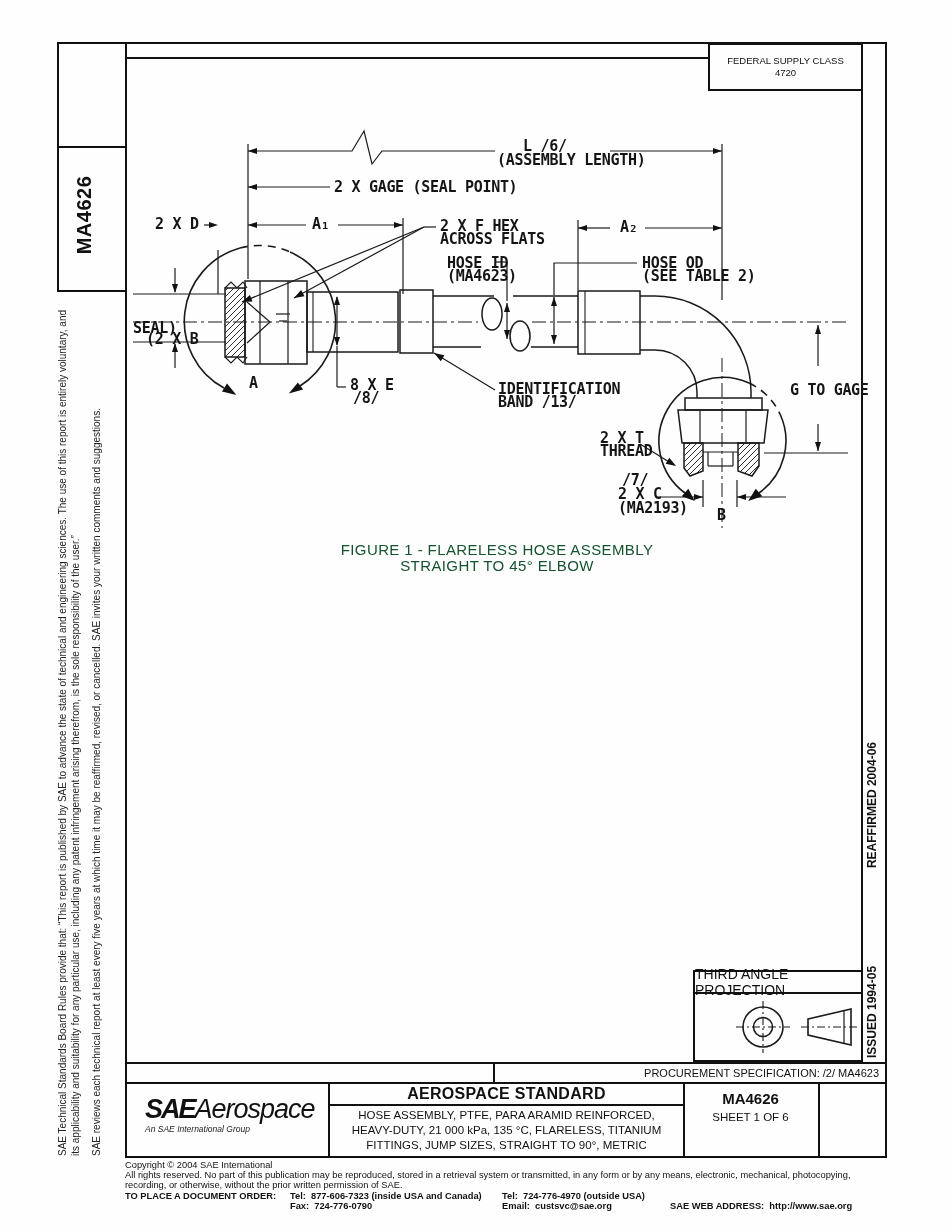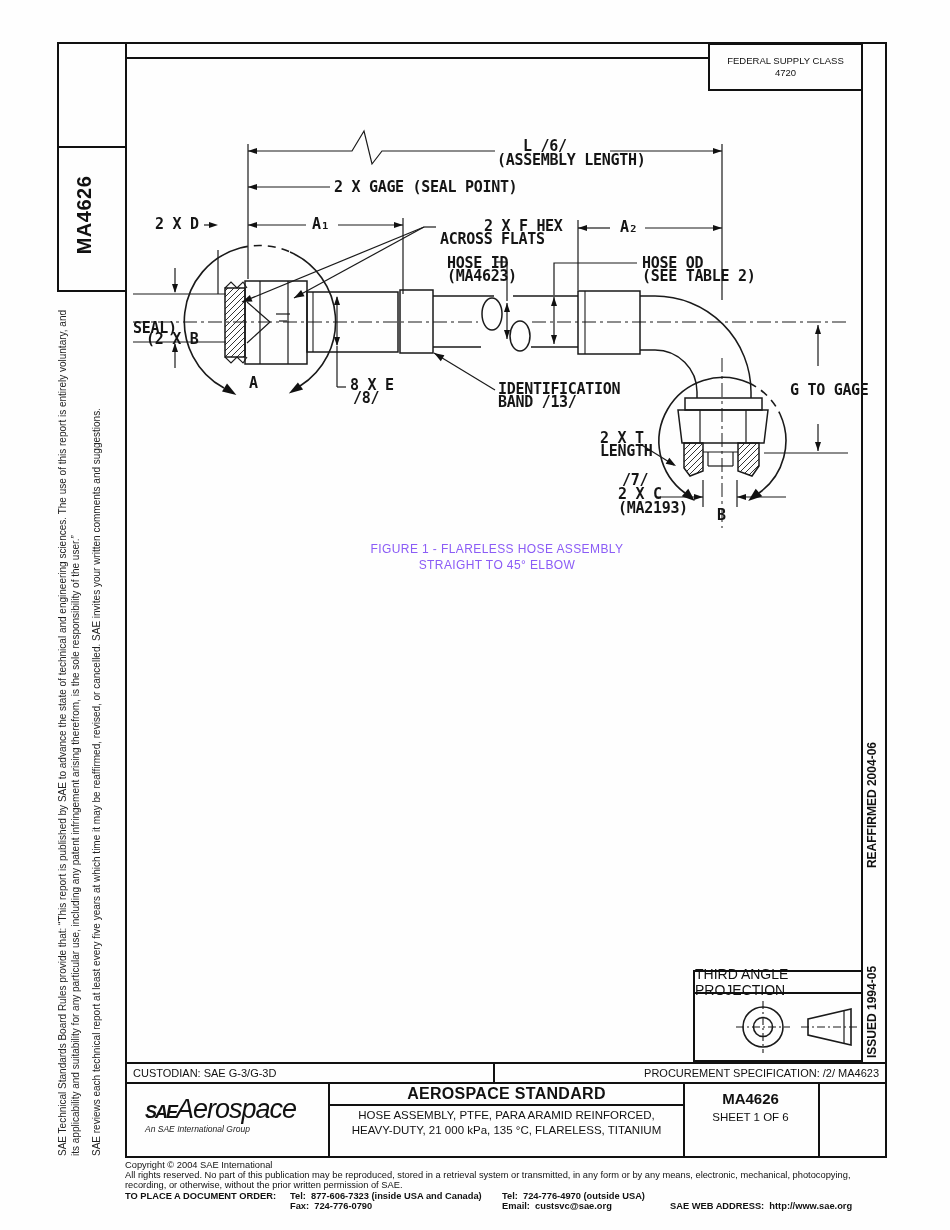--- a/index.html
+++ b/index.html
@@ -6,21 +6,21 @@
   #page{position:relative;width:950px;height:1230px;background:#fefefe;overflow:hidden;
         font-family:"Liberation Sans",sans-serif;color:#111;text-decoration:underline;}
   .abs{position:absolute;}
   .bord{position:absolute;border:2px solid #111;box-sizing:border-box;background:transparent;}
   .hline{position:absolute;background:#111;height:2px;}
   .vline{position:absolute;background:#111;width:2px;}
   .mono{font-family:"DejaVu Sans Mono",monospace;font-size:15px;font-weight:700;
         letter-spacing:-0.3px;line-height:13px;white-space:pre;color:#151515;}
   .vtext{position:absolute;transform:rotate(-90deg);transform-origin:0 0;
          font-size:10px;line-height:13px;color:#222;}
-  .cap{font-size:12px;letter-spacing:0.4px;line-height:15.5px;color:#8b5cf6;}
+  .cap{font-size:15px;letter-spacing:0.4px;line-height:15.5px;color:#14532d;}
   .small{font-size:9.3px;line-height:9.8px;color:#111;}
   .smallb{font-size:9.3px;font-weight:700;line-height:10.5px;color:#111;white-space:pre;}
 </style>
 </head>
 <body>
 
 <div id="page">
 
   <div class="bord" style="left:125px;top:42px;width:762px;height:1116px;"></div>
   <div class="hline" style="left:125px;top:57px;width:585px;"></div>
@@ -188,37 +188,37 @@
       <line x1="844" y1="1010.5" x2="844" y2="1043.5" stroke-width="1.2"></line>
       <line x1="801" y1="1027" x2="860" y2="1027" stroke-width="1.1" stroke-dasharray="8 3 2 3"></line>
     </g>
   </svg>
 
   <div class="abs mono" style="left:523px;top:140px;">L /6/</div>
   <div class="abs mono" style="left:497px;top:154px;">(ASSEMBLY LENGTH)</div>
   <div class="abs mono" style="left:334px;top:181px;">2 X GAGE (SEAL POINT)</div>
   <div class="abs mono" style="left:155px;top:218px;">2 X D</div>
   <div class="abs mono" style="left:312px;top:218px;">A₁</div>
-  <div class="abs mono" style="left:440px;top:220px;margin-left:44px;">2 X F HEX</div>
+  <div class="abs mono" style="left:440px;top:220px;">2 X F HEX</div>
   <div class="abs mono" style="left:440px;top:233px;">ACROSS FLATS</div>
   <div class="abs mono" style="left:447px;top:257px;">HOSE ID</div>
   <div class="abs mono" style="left:447px;top:270px;">(MA4623)</div>
   <div class="abs mono" style="left:642px;top:257px;text-align:center;">HOSE OD</div>
   <div class="abs mono" style="left:642px;top:270px;">(SEE TABLE 2)</div>
   <div class="abs mono" style="left:620px;top:221px;">A₂</div>
   <div class="abs mono" style="left:146px;top:308px;margin-top:25px;">(2 X B</div>
   <div class="abs mono" style="left:133px;top:322px;">SEAL)</div>
   <div class="abs mono" style="left:249px;top:377px;">A</div>
   <div class="abs mono" style="left:350px;top:379px;">8 X E</div>
   <div class="abs mono" style="left:353px;top:392px;">/8/</div>
   <div class="abs mono" style="left:498px;top:383px;">IDENTIFICATION</div>
   <div class="abs mono" style="left:498px;top:396px;">BAND /13/</div>
   <div class="abs mono" style="left:790px;top:384px;">G TO GAGE</div>
   <div class="abs mono" style="left:600px;top:432px;">2 X T</div>
-  <div class="abs mono" style="left:600px;top:445px;">LENGTH</div>
+  <div class="abs mono" style="left:600px;top:445px;">THREAD</div>
   <div class="abs mono" style="left:622px;top:474px;">/7/</div>
   <div class="abs mono" style="left:618px;top:488px;">2 X C</div>
   <div class="abs mono" style="left:618px;top:502px;">(MA2193)</div>
   <div class="abs mono" style="left:717px;top:509px;">B</div>
 
   <div class="abs cap" style="left:150px;top:542px;width:694px;text-align:center;">FIGURE 1 - FLARELESS HOSE ASSEMBLY</div>
   <div class="abs cap" style="left:150px;top:558px;width:694px;text-align:center;">STRAIGHT TO 45° ELBOW</div>
 
   <div class="vtext" style="left:78px;top:284px;width:138px;text-align:center;font-size:20px;font-weight:700;color:#111;letter-spacing:0.5px;">MA4626</div>
   <div class="vtext" style="left:56px;top:1156px;width:856px;">SAE Technical Standards Board Rules provide that: “This report is published by SAE to advance the state of technical and engineering sciences. The use of this report is entirely voluntary, and its applicability and suitability for any particular use, including any patent infringement arising therefrom, is the sole responsibility of the user.”</div>
@@ -227,44 +227,42 @@
     <span>ISSUED 1994-05</span>
     <span>REAFFIRMED 2004-06</span>
   </div>
 
   <div class="bord" style="left:693px;top:970px;width:170px;height:92px;">
     <div style="border-bottom:2px solid #111;height:20px;display:flex;align-items:center;justify-content:center;font-size:14px;">THIRD ANGLE PROJECTION</div>
   </div>
 
   <div class="hline" style="left:125px;top:1062px;width:762px;"></div>
   <div class="vline" style="left:493px;top:1062px;height:22px;"></div>
-  <div class="abs" style="left:133px;top:1064px;width:352px;height:18px;display:flex;align-items:center;font-size:11px;">
-    <span>CUSTODIAN: SAE G-3/G-3D</span>
-  </div>
   <div class="abs" style="left:495px;top:1064px;width:384px;height:18px;display:flex;align-items:center;justify-content:flex-end;font-size:11px;">
     <span>PROCUREMENT SPECIFICATION: /2/ MA4623</span>
   </div>
 
   <div class="hline" style="left:125px;top:1082px;width:762px;"></div>
   <div class="vline" style="left:328px;top:1082px;height:76px;"></div>
   <div class="vline" style="left:683px;top:1082px;height:76px;"></div>
   <div class="vline" style="left:818px;top:1082px;height:76px;"></div>
   <div class="hline" style="left:328px;top:1104px;width:355px;"></div>
 
   <div class="abs" style="left:145px;top:1094px;width:180px;">
     <div style="white-space:nowrap;">
-      <span style="font-style:italic;font-weight:700;font-size:18px;letter-spacing:-2px;">SAE</span><span style="font-style:italic;font-size:27px;letter-spacing:-1px;">Aerospace</span>
+      <span style="font-style:italic;font-weight:700;font-size:27px;letter-spacing:-2px;">SAE</span><span style="font-style:italic;font-size:27px;letter-spacing:-1px;">Aerospace</span>
     </div>
     <div style="font-style:italic;font-size:8.5px;margin-top:-1px;color:#222;">An SAE International Group</div>
   </div>
 
   <div class="abs" style="left:330px;top:1084px;width:353px;height:19px;display:flex;align-items:center;justify-content:center;font-size:16px;font-weight:700;letter-spacing:0.3px;">AEROSPACE STANDARD</div>
   <div class="abs" style="left:330px;top:1108px;width:353px;text-align:center;font-size:11.5px;line-height:15px;">
     <div>HOSE ASSEMBLY, PTFE, PARA ARAMID REINFORCED,</div>
     <div>HEAVY-DUTY, 21 000 kPa, 135 °C, FLARELESS, TITANIUM</div>
+    <div>FITTINGS, JUMP SIZES, STRAIGHT TO 90°, METRIC</div>
   </div>
 
   <div class="abs" style="left:685px;top:1090px;width:131px;text-align:center;">
     <div style="font-size:15px;font-weight:700;">MA4626</div>
     <div style="font-size:11.5px;margin-top:4px;">SHEET 1 OF 6</div>
   </div>
 
   <div class="abs small" style="left:125px;top:1161px;">Copyright © 2004 SAE International</div>
   <div class="abs small" style="left:125px;top:1171px;width:766px;">All rights reserved. No part of this publication may be reproduced, stored in a retrieval system or transmitted, in any form or by any means, electronic, mechanical, photocopying, recording, or otherwise, without the prior written permission of SAE.</div>
   <div class="abs smallb" style="left:125px;top:1191px;">TO PLACE A DOCUMENT ORDER:</div>

